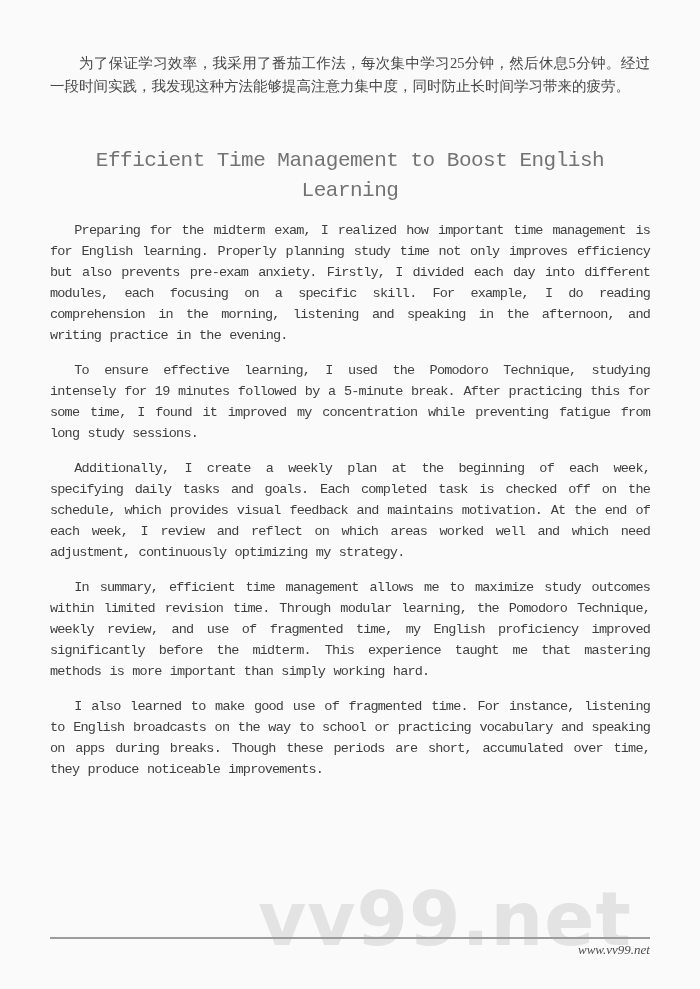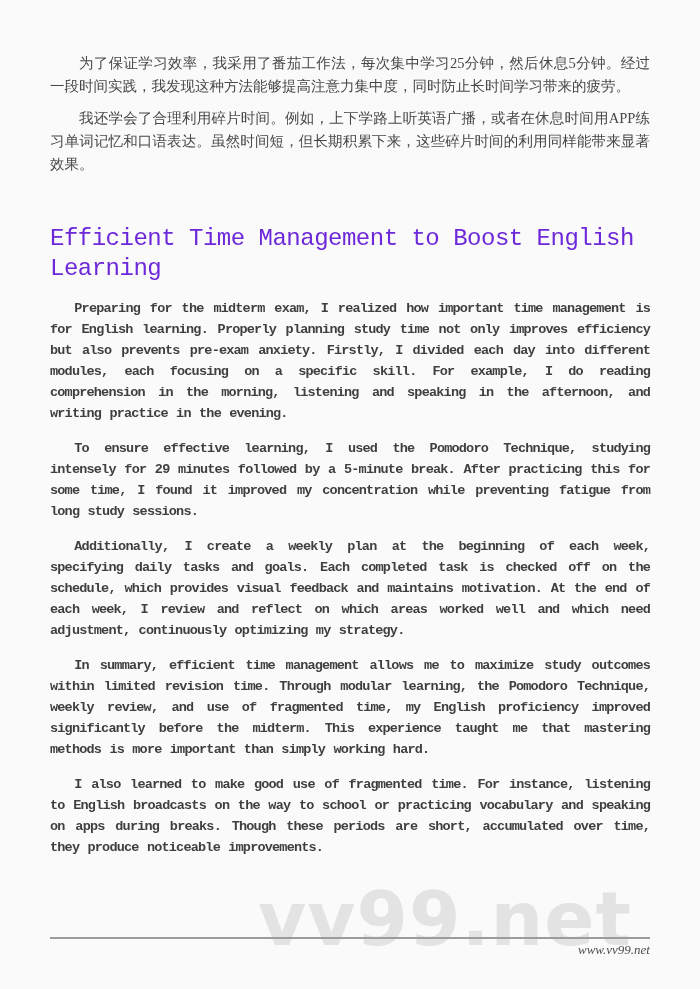--- a/index.html
+++ b/index.html
@@ -34,28 +34,29 @@
     font-size: 14.5px;
     line-height: 23px;
     text-align: justify;
     text-indent: 2em;
     margin: 0 0 9px 0;
     color: #474747;
   }
   .cn-section p:last-child { margin-bottom: 0; }
   .essay-title {
     font-family: "Liberation Mono", "DejaVu Sans Mono", monospace;
-    font-size: 24px;
+    font-size: 21px;
     font-weight: normal;
     letter-spacing: -0.5px;
+    text-align: center;
     margin: 48px 0 0 0;
     line-height: 30px;
-    color: #6d28d9;
+    color: #737373;
   }
-  .en-section { margin-top: 14px; font-weight: bold; }
+  .en-section { margin-top: 14px; }
   .en-section p {
     font-family: "Liberation Mono", "DejaVu Sans Mono", monospace;
     font-size: 13.5px;
     letter-spacing: -0.8px;
     word-spacing: 1px;
     line-height: 21px;
     text-align: justify;
     text-indent: 3ch;
     margin: 0 0 14px 0;
     color: #3f3f3f;
@@ -79,28 +80,27 @@
 <body>
 
 <div class="page">
 
   <div class="watermark">vv99.net</div>
 
   <div class="content">
 
     <div class="cn-section">
       <p>为了保证学习效率，我采用了番茄工作法，每次集中学习25分钟，然后休息5分钟。经过一段时间实践，我发现这种方法能够提高注意力集中度，同时防止长时间学习带来的疲劳。</p>
-      <p>我还学会了合理利用碎片时间。例如，上下学路上听英语广播，或者在休息时间用APP练习单词记忆和口语表达。虽然时间短，但长期积累下来，这些碎片时间的利用同样能带来显著效果。</p>
     </div>
 
     <h1 class="essay-title">Efficient Time Management to Boost English Learning</h1>
 
     <div class="en-section">
       <p>Preparing for the midterm exam, I realized how important time management is for English learning. Properly planning study time not only improves efficiency but also prevents pre-exam anxiety. Firstly, I divided each day into different modules, each focusing on a specific skill. For example, I do reading comprehension in the morning, listening and speaking in the afternoon, and writing practice in the evening.</p>
-      <p>To ensure effective learning, I used the Pomodoro Technique, studying intensely for 29 minutes followed by a 5-minute break. After practicing this for some time, I found it improved my concentration while preventing fatigue from long study sessions.</p>
+      <p>To ensure effective learning, I used the Pomodoro Technique, studying intensely for 19 minutes followed by a 5-minute break. After practicing this for some time, I found it improved my concentration while preventing fatigue from long study sessions.</p>
       <p>Additionally, I create a weekly plan at the beginning of each week, specifying daily tasks and goals. Each completed task is checked off on the schedule, which provides visual feedback and maintains motivation. At the end of each week, I review and reflect on which areas worked well and which need adjustment, continuously optimizing my strategy.</p>
       <p>In summary, efficient time management allows me to maximize study outcomes within limited revision time. Through modular learning, the Pomodoro Technique, weekly review, and use of fragmented time, my English proficiency improved significantly before the midterm. This experience taught me that mastering methods is more important than simply working hard.</p>
       <p>I also learned to make good use of fragmented time. For instance, listening to English broadcasts on the way to school or practicing vocabulary and speaking on apps during breaks. Though these periods are short, accumulated over time, they produce noticeable improvements.</p>
     </div>
 
   </div>
 
   <div class="footer">
     <span>www.vv99.net</span>
   </div>

